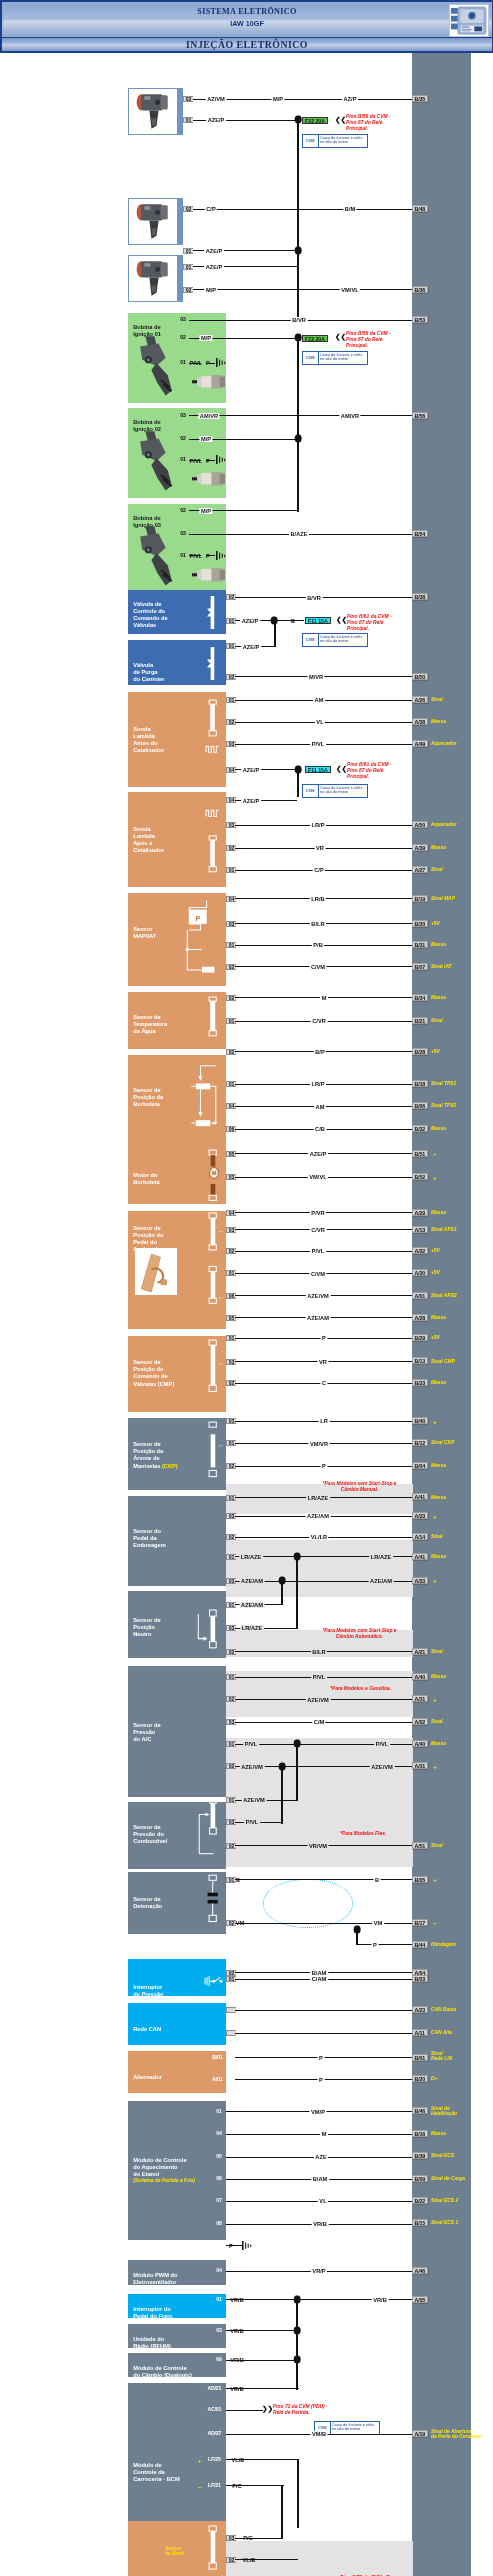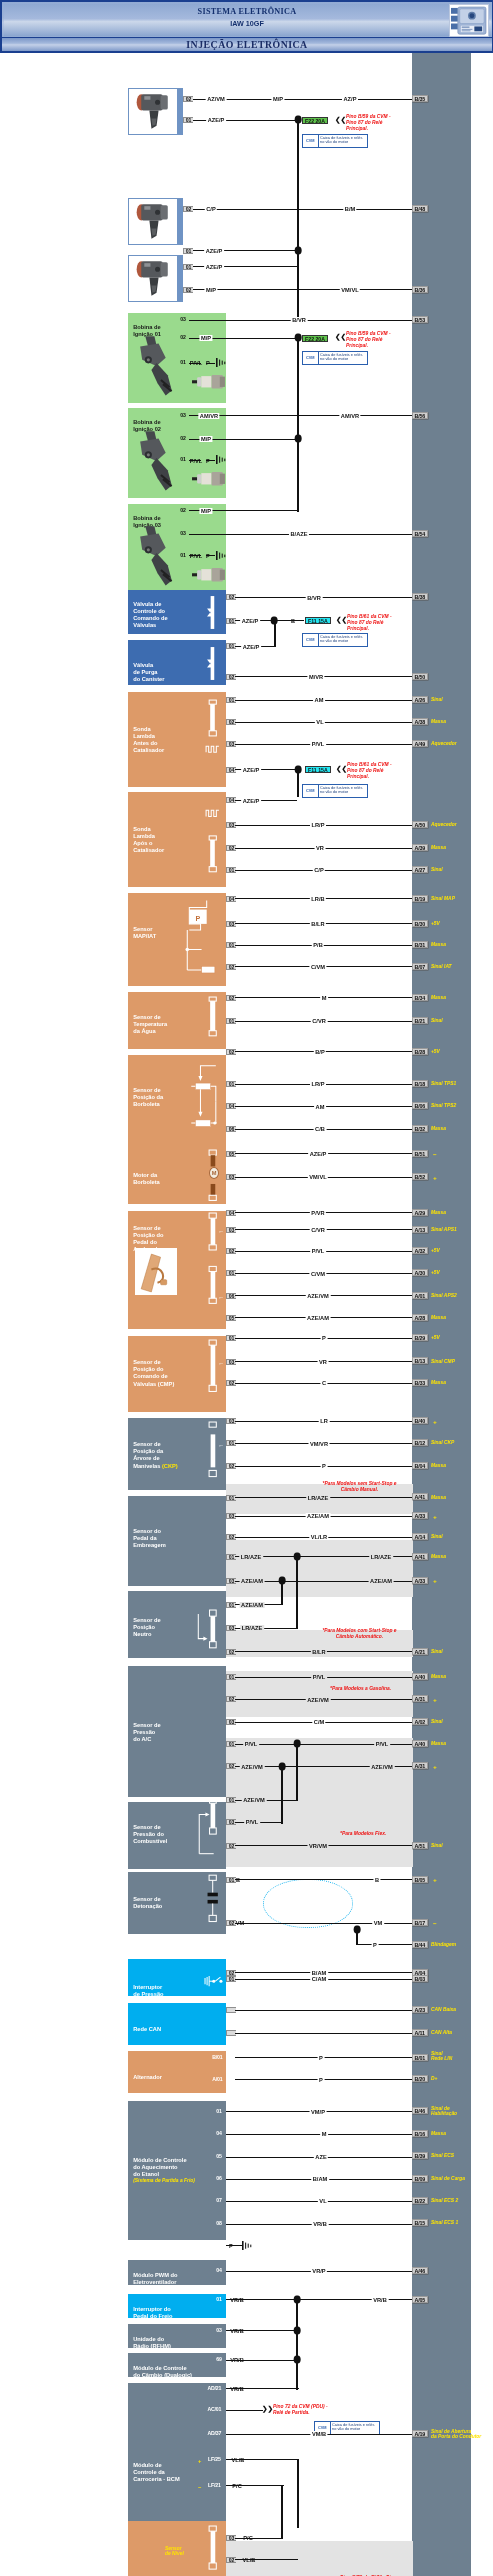--- a/index.html
+++ b/index.html
@@ -260,42 +260,42 @@
   .csym{ position:absolute; }
 
   
   .inj-art, .coil-art, .plug-art, .pedal-art { position:absolute; }
 </style>
 </head>
 <body>
 
 <div class="page-header">
   <div class="hdr-inner"></div>
-  <div class="hdr-title1">SISTEMA ELETRÔNICA</div>
+  <div class="hdr-title1">SISTEMA ELETRÔNICO</div>
   <div class="hdr-title2">IAW 10GF</div>
   <div class="hdr-photo">
     <svg class="ecu-art" viewBox="0 0 78 64">
       <rect x="2" y="6" width="14" height="12" fill="#4a6fa8"></rect>
       <rect x="2" y="22" width="14" height="12" fill="#4a6fa8"></rect>
       <rect x="2" y="38" width="14" height="12" fill="#4a6fa8"></rect>
       <rect x="16" y="4" width="58" height="56" rx="4" fill="#9fb4d6" stroke="#5d7ba8"></rect>
       <rect x="20" y="8" width="50" height="30" rx="3" fill="#c3d1e7" stroke="#7f98c0"></rect>
       <circle cx="45" cy="22" r="8" fill="#5d7ba8"></circle>
       <circle cx="45" cy="22" r="5" fill="#26477e"></circle>
       <rect x="22" y="42" width="46" height="14" fill="#e9eef7" stroke="#9fb4d6"></rect>
       <rect x="24" y="44" width="16" height="3" fill="#7f98c0"></rect>
       <rect x="24" y="49" width="22" height="2" fill="#7f98c0"></rect>
       <rect x="24" y="52" width="18" height="2" fill="#7f98c0"></rect>
       <rect x="50" y="44" width="16" height="10" fill="#26477e"></rect>
     </svg>
   </div>
 </div>
 
 <div class="title-bar">
-  <div class="txt">INJEÇÃO ELETRÔNICA</div>
+  <div class="txt">INJEÇÃO ELETRÔNICO</div>
 </div>
 
 <div class="diagram">
 
   <div class="ecu-bar"></div>
 
   <div class="band" style="top:1431px;height:30px;"></div>
   <div class="band" style="top:1487px;height:57px;"></div>
   <div class="band" style="top:1577px;height:27px;"></div>
   <div class="band" style="top:1618px;height:46px;"></div>

